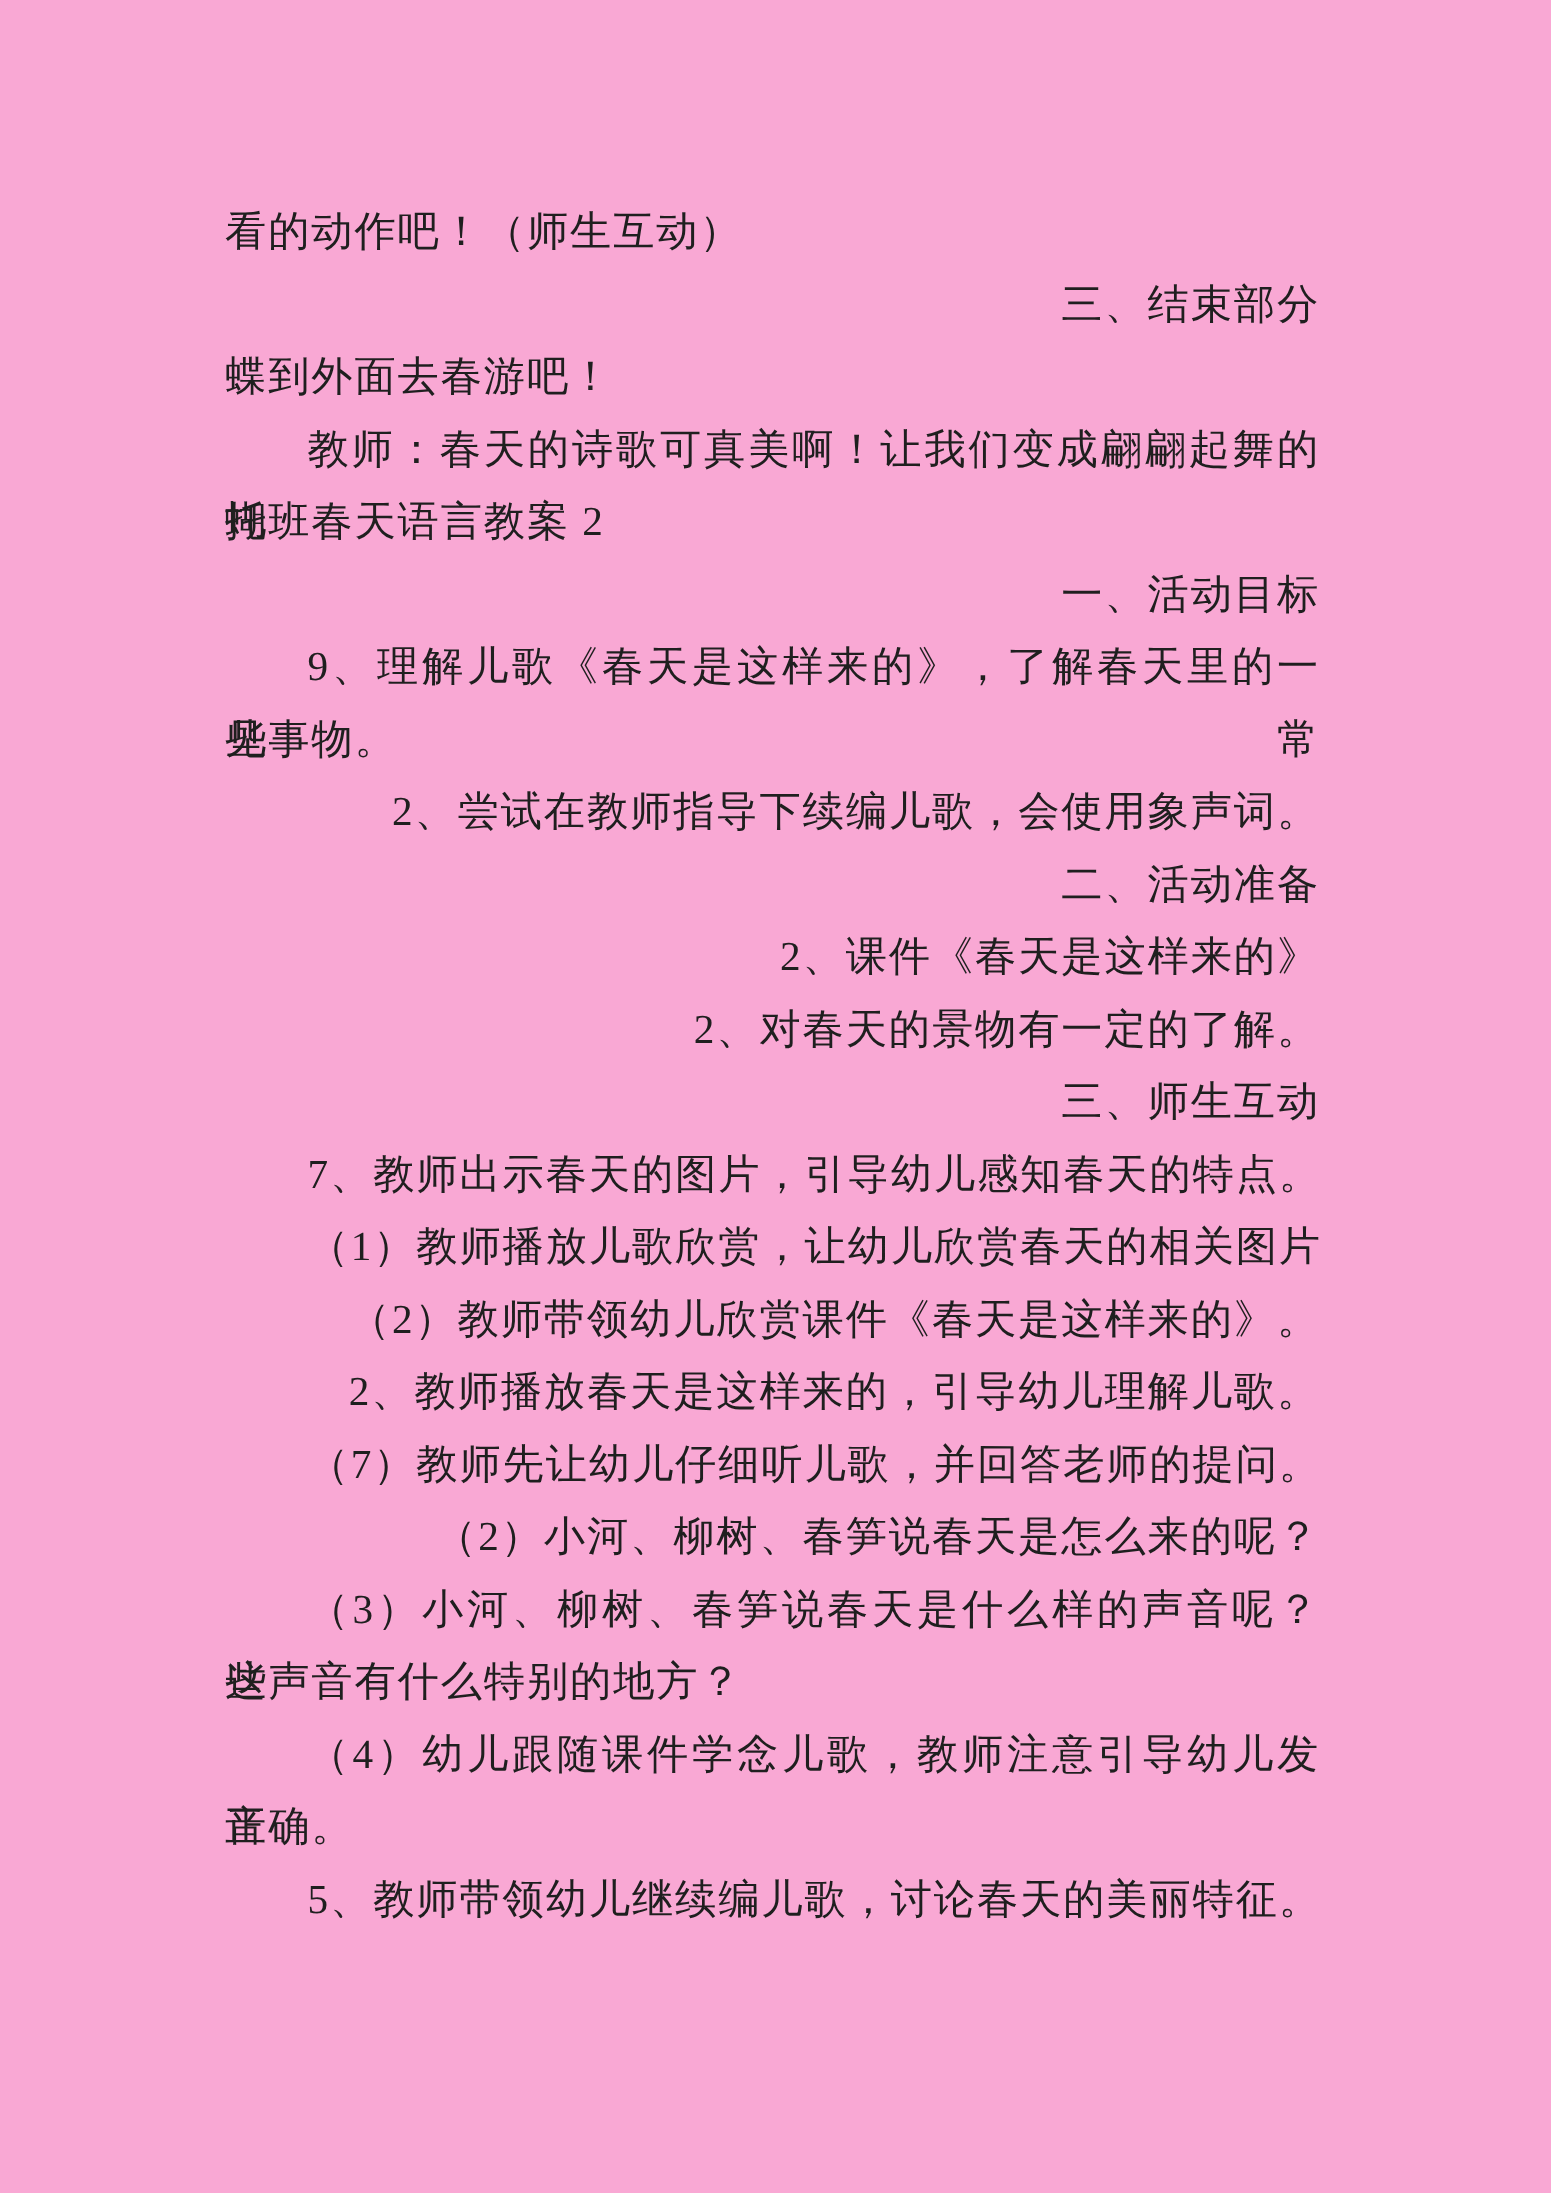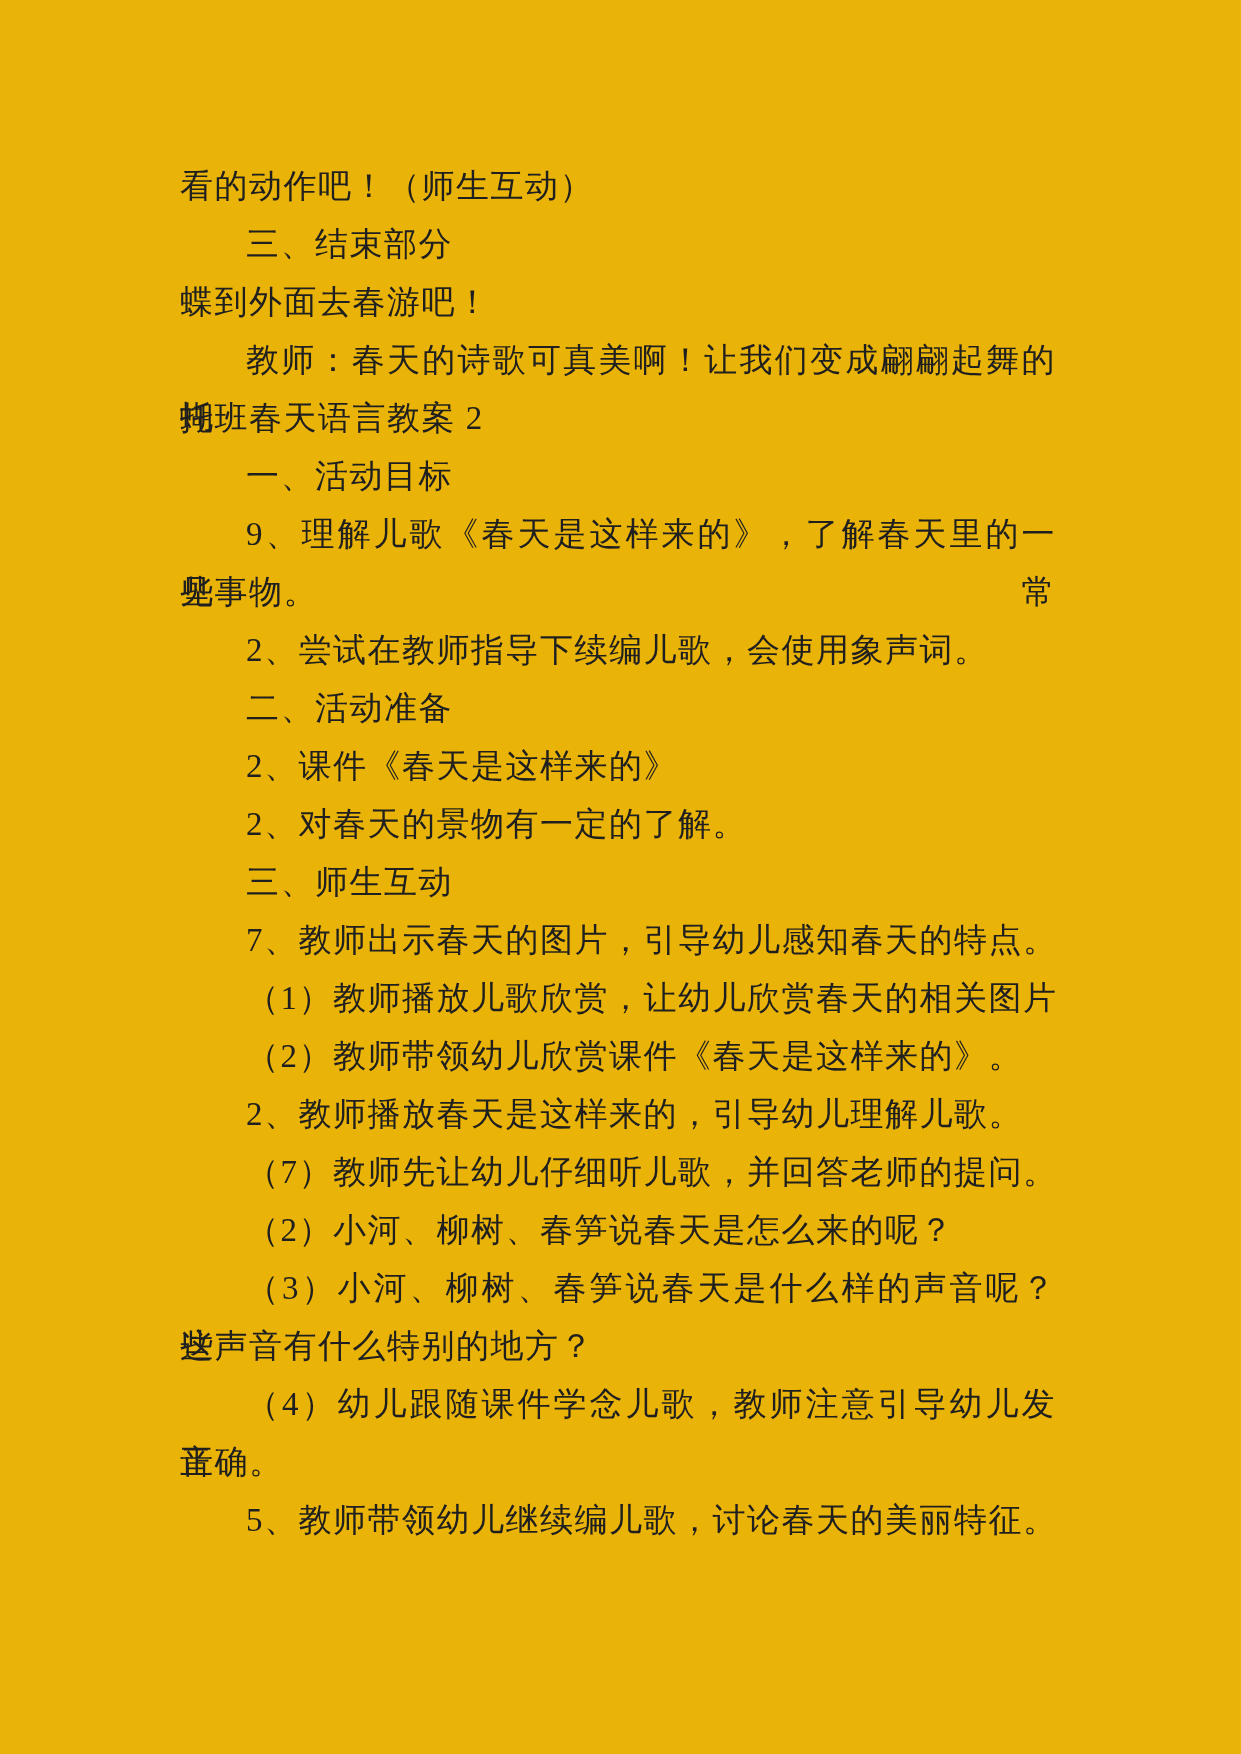--- a/index.html
+++ b/index.html
@@ -5,37 +5,38 @@
   html, body {
     margin: 0;
     padding: 0;
     background: #ffffff;
   }
   .page {
     position: relative;
     width: 1241px;
     height: 1754px;
     margin: 0 auto;
-    background: #eab308;
+    background: #f9a8d4;
     box-sizing: border-box;
     padding: 157px 185px 0 180px;
     overflow: hidden;
   }
   .doc-line {
     height: 58px;
     line-height: 58px;
     font-size: 33px;
     letter-spacing: 1.5px;
     color: #1f1f1f;
     font-family: "Liberation Serif", "DejaVu Serif", serif;
     font-weight: 400;
     white-space: nowrap;
   }
   .doc-line.indent {
     text-indent: 66px;
+    text-align: right;
   }
   .doc-line.justify {
     white-space: normal;
     text-align: justify;
     text-align-last: justify;
   }
 </style>
 </head>
 <body>
 

